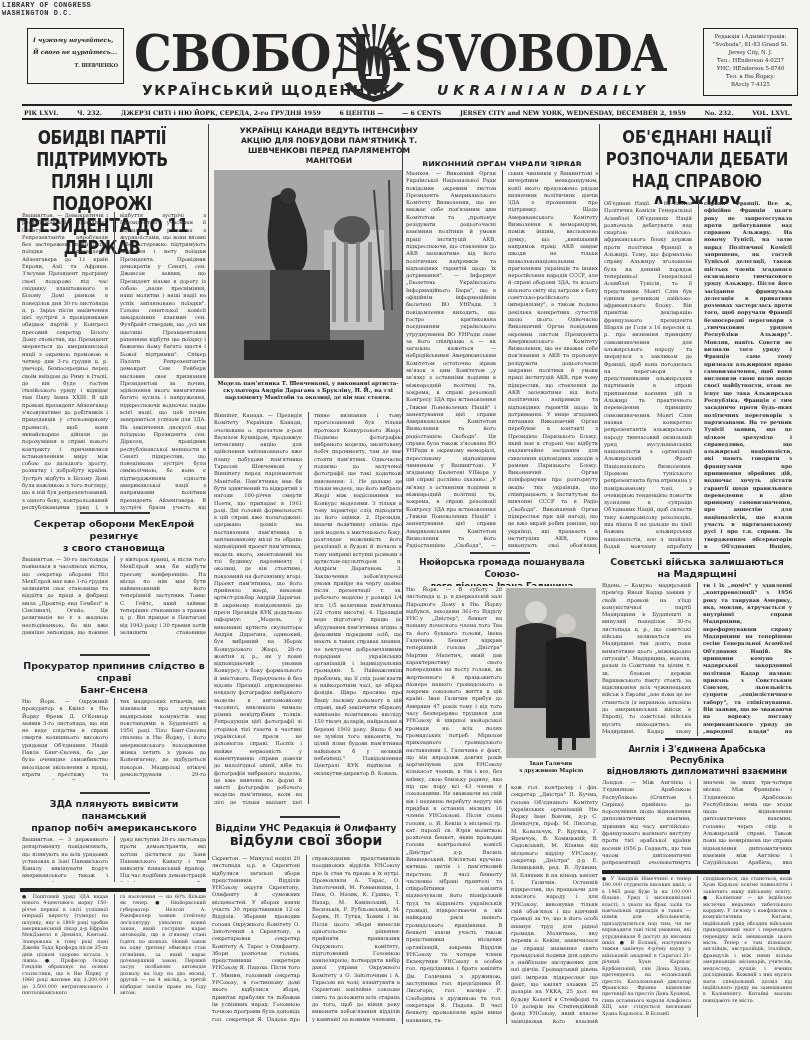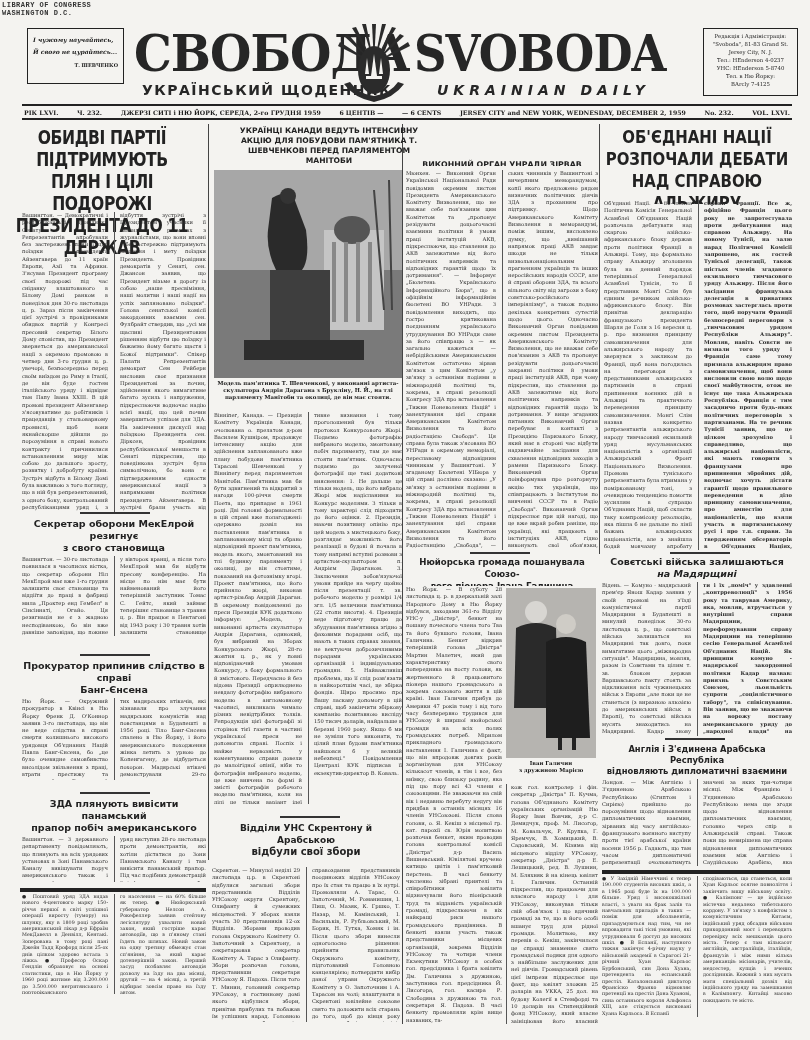--- a/index.html
+++ b/index.html
@@ -222,21 +222,21 @@
 <div class="art" style="left:506px; top:760px; width:90px; height:22px;">
   <div class="caption">Іван Галичин</div>
   <div class="caption">з дружиною Марією</div>
 </div>
 <div class="art" style="left:506px; top:784px; width:92px; height:240px; border-left:1px solid #555; padding-left:4px;">
   <div class="col">кож гол. контролер і фін. секретар „Дністра" П. Кучма, голова Об'єднаного Комітету українських організацій Ню Йорку Іван Вовчик, д-р С. Демидчук, проф. М. Лисогор, М. Ковальчук, Р. Крупка, Г. Яремчук, В. Хомицький, В. Садовський, М. Кізима від місцевого відділу УРСоюзу, секретар „Дністра" д-р Е. Лешицький, ред. В. Лушнин, М. Бляхняк й на кінець ювілят І. Галичин. Останній підкреслив, що працюючи для власного народу і для УНСоюзу, виконував тільки свій обов'язок і що вдячний громаді за те, що в його особі вшанує труд для рідної громади. Молитвою, яку перевів о. Кекіш, закінчилося це справді знаменне свято громадської подяки для одного з найбільше заслужених для неї діячів. Громадський рівень цієї імпрези підкреслює ще факт, що ювілят зложив 25 доларів на УККА, 25 дол. на будову Колегії в Стемфорді та 10 доларів на Стипендійний фонд УНСоюзу, який власне заініціював його власний Відділ УНСоюзу „Дністер". Присутні зложили на цю ціль додатково 152 доляри.</div>
 </div>
 
 <div class="art" style="left:602px; top:556px; width:190px; height:180px;">
   <div class="head" style="font-size:9.5px; line-height:12px;">Совєтські війська залишаються</div>
-  <div class="head" style="font-size:9.5px; line-height:12px; margin-bottom:2px;font-style:italic;">на Мадярщині</div>
+  <div class="head" style="font-size:9.5px; line-height:12px; margin-bottom:2px;">на Мадярщині</div>
   <div class="cols">
     <div class="col">Відень. — Комуно - мадярський прем'єр Янош Кадар заявив у своїй промові на з'їзді комуністичної партії Мадярщини в Будапешті в минулий понеділок 30-го листопада ц. р., що совєтські війська залишаться на Мадярщині так довго, поки вимагатиме цього „міжнародна ситуація". Мадярщина, мовляв, разом із Совєтами та цілим т. зв. блоком держав Варшавського пакту стоять за відкликання всіх чужинецьких військ з Европи „але поки це не станеться (з виразною алюзією до американських військ в Европі), то совєтські війська мусять знаходитись на Мадярщині. Кадар знову проклинав Совє-</div>
     <div class="col rule" style="font-weight:bold;">ти і їх „поміч" у здавленні „контрреволюції" з 1956 року та таврував Америку, яка, мовляв, втручається у внутрішні справи Мадярщини, переформувавши справу Мадярщини на теперішню сесію Генеральної Асамблеї Об'єднаних Націй. Як принципи комуно - мадярської закордонної політики Кадар назвав: приязнь з Совєтським Союзом, льояльність супроти „соціялістичного табору", та співіснування. Він заявив, що не зважаючи на ворожу поставу американського уряду до „народної влади" на Мадярщині, Мадярщина бажає собі поправи взаємин з З'єдиненими Державами. Посередні президії комуно - мадярського з'їзду засів Хрущов.</div>
   </div>
 </div>
 <div class="hrule" style="left:665px; top:738px; width:60px;"></div>
 
 <div class="art" style="left:602px; top:744px; width:190px; height:122px;">
   <div class="head" style="font-size:8.4px; line-height:11px;">Англія і З'єдинена Арабська Республіка</div>
   <div class="head" style="font-size:8.4px; line-height:11px; margin-bottom:2px;">відновляють дипломатичні взаємини</div>
@@ -248,19 +248,19 @@
 <div class="thick" style="left:602px; top:870px; width:188px;"></div>
 
 <div class="art" style="left:602px; top:876px; width:190px; height:150px;">
   <div class="cols">
     <div class="col" style="font-size:4.8px; line-height:6.4px;">● У Західній Німеччині є тепер 190.000 студентів високих шкіл, а в 1965 році буде їх на 100.000 більше. Уряд і високошкільні власті, з уваги на брак залів та навчальних приладів в таких — поміж для абсольвентів, призадумуються над тим, чи не впровадити такі тісні умовини, які утруднювали б доступ до високих шкіл. ● В Еспанії, наступного тижня закінчує 4-річну науку у військовій академії в Сарагосі 21-річний Хуан Карльос Бурбонський, син Дона Хуана, претендента на еспанський престіл. Каталонський диктатор Франсіско Франко відмовляє претенції на престіл Дона Хуанові, сина останнього короля Альфонса XIII, але стікується висновані Хуана Карльоса. В Еспанії</div>
     <div class="col rule" style="font-size:4.8px; line-height:6.4px;">сподіваються, що станеться, коли Хуан Карльос осягне повноліття і закінчить вищу військову освіту. ● Калімпонг — це індійське містечко недалеко тибетського кордону. У зв'язку з конфліктом з комуністичним Китаєм, індійський уряд обсадив військом прикордонний мост і переводить перевірку всіх мешканців цього міста. Тепер є там кількасот англійців, австралійців, італійців, французів і між ними кілька американців: місіонарів, учителів, медсестер, купців і вчених дослідників. Кожний з них мусить мати спеціальний дозвіл від індійського уряду на замешкання в Калімпонгу. Китайці масово покидають те місто.</div>
   </div>
 </div>
 
 <div class="art" style="left:212px; top:822px; width:188px; height:200px;">
-  <div class="head" style="font-size:9px; line-height:12px;">Відділи УНС Скрентону й Арабською</div>
-  <div class="head" style="font-size:10px; line-height:12px; margin-bottom:9px;">відбули свої збори</div>
+  <div class="head" style="font-size:9px; line-height:12px;">Відділи УНС Редакція й Олифанту</div>
+  <div class="head" style="font-size:14px; line-height:12px; margin-bottom:9px;">відбули свої збори</div>
   <div class="cols">
     <div class="col">Скрентон. — Минулої неділі 29 листопада ц.р. в Скрентоні відбулися загальні збори представників Відділів УНСоюзу округи Скрентону, Олифанту й сумежних місцевостей. У зборах взяли участь 30 представників 12-ох Відділів. Зборами проводив голова Окружного Комітету О. Запоточний з Скрентону, а секретарював секретар Комітету А. Тарас з Олифанту. Збори розпочав голова, представивши секретаря УНСоюзу Я. Падоха. Після того Т. Минин, головний секретар УРСоюзу, в гостинному домі якого відбулися збори, привітав прибулих та побажав їм успішних нарад. Головною точкою програми була доповідь гол. секретаря Я. Падоха про актуальні союзові питання й</div>
     <div class="col rule">справоздання представників поодиноких відділів УНСоюзу про їх стан та працю в їх нутрі. Промовляли А. Тарас, О. Запоточний, М. Романишин, І. Пиш, О. Мазяк, К. Гршко, Т. Назар, М. Камінський, І. Васильків, Р. Рубльовський, М. Борик, Н. Тутка, Хомяк і ін. Після цього збори винесли одноголосно рішення: прийняти правильник Окружного комітету, підготований Головною канцелярією; потвердити вибір даної управи Окружного Комітету з О. Запоточним і А. Тарасом на чолі; влаштувати в Скрентоні ювілейне союзове свято та доложити всіх старань до того, щоб до кінця року виконати зобов'язання відділів у кампанії за новими членами.</div>
   </div>
 </div>
 
 </body></html>

